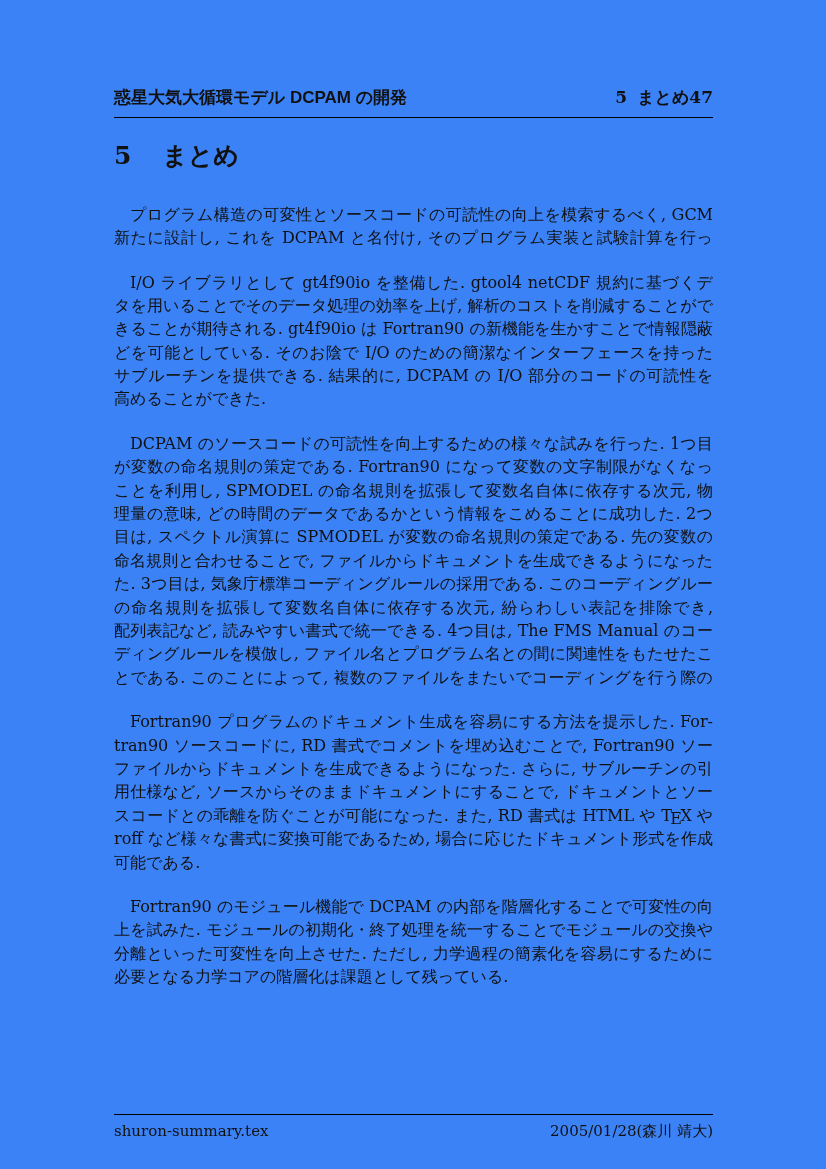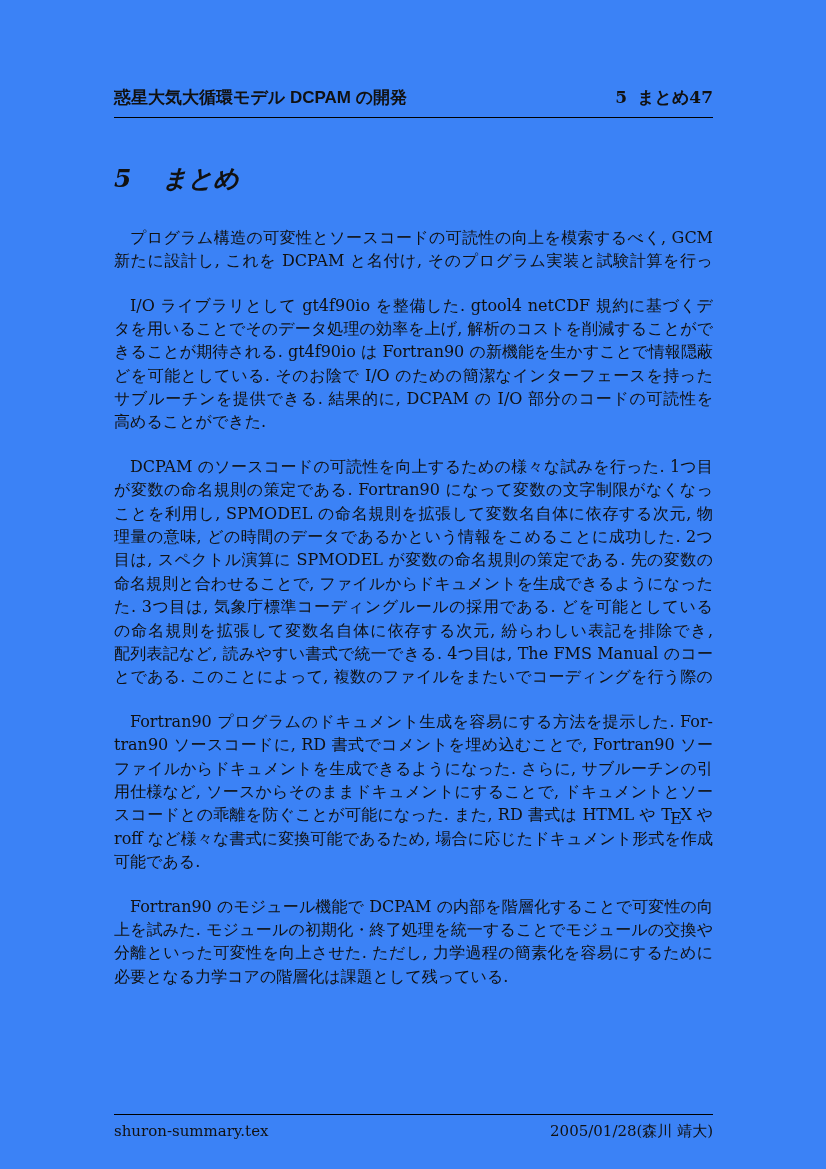--- a/index.html
+++ b/index.html
@@ -20,21 +20,21 @@
     font-family:"Liberation Sans", sans-serif;
     font-weight:bold; font-size:17px;
     padding-bottom:8px;
     border-bottom:1.5px solid #000;
   }
   .header-right { display:flex; align-items:baseline; }
   .header-sec-num { font-family:"DejaVu Serif", serif; margin-right:10px; }
   .header-pagenum { font-family:"DejaVu Serif", serif; }
 
   
-  .heading { margin-top:46px; font-size:25px; font-weight:bold; line-height:1.15;font-style:italic; }
+  .heading { margin-top:23px; font-size:25px; font-weight:bold; line-height:1.15; }
   .heading-num { font-family:"DejaVu Serif", serif; margin-right:22px; }
   .heading-title { font-family:"Liberation Sans", sans-serif; }
 
   
   .bodytext { margin-top:32px; font-size:16px; }
   .para { margin-top:21px; }
   .para.first { margin-top:0; }
   .line {
     height:23.4px; line-height:23.4px;
     overflow:hidden;
@@ -94,23 +94,24 @@
         <div class="line end">高めることができた.</div>
       </div>
 
       <div class="para">
         <div class="line indent">DCPAM のソースコードの可読性を向上するための様々な試みを行った. 1つ目</div>
         <div class="line">が変数の命名規則の策定である. Fortran90 になって変数の文字制限がなくなった</div>
         <div class="line">ことを利用し, SPMODEL の命名規則を拡張して変数名自体に依存する次元, 物</div>
         <div class="line">理量の意味, どの時間のデータであるかという情報をこめることに成功した. 2つ</div>
         <div class="line">目は, スペクトル演算に SPMODEL が変数の命名規則の策定である. 先の変数の</div>
         <div class="line">命名規則と合わせることで, ファイルからドキュメントを生成できるようになった</div>
-        <div class="line">た. 3つ目は, 気象庁標準コーディングルールの採用である. どを可能としている</div>
+        <div class="line">た. 3つ目は, 気象庁標準コーディングルールの採用である. このコーディングルー</div>
         <div class="line">の命名規則を拡張して変数名自体に依存する次元, 紛らわしい表記を排除でき,</div>
         <div class="line">配列表記など, 読みやすい書式で統一できる. 4つ目は, The FMS Manual のコー</div>
+        <div class="line">ディングルールを模倣し, ファイル名とプログラム名との間に関連性をもたせたこ</div>
         <div class="line">とである. このことによって, 複数のファイルをまたいでコーディングを行う際の</div>
       </div>
 
       <div class="para">
         <div class="line indent">Fortran90 プログラムのドキュメント生成を容易にする方法を提示した. For-</div>
         <div class="line">tran90 ソースコードに, RD 書式でコメントを埋め込むことで, Fortran90 ソース</div>
         <div class="line">ファイルからドキュメントを生成できるようになった. さらに, サブルーチンの引</div>
         <div class="line">用仕様など, ソースからそのままドキュメントにすることで, ドキュメントとソー</div>
         <div class="line"><span>スコードとの乖離を防ぐことが可能になった. また, RD 書式は HTML や </span><span class="texlogo"><span>T</span><span class="tex-e">E</span><span>X</span></span><span> や</span></div>
         <div class="line">roff など様々な書式に変換可能であるため, 場合に応じたドキュメント形式を作成</div>

